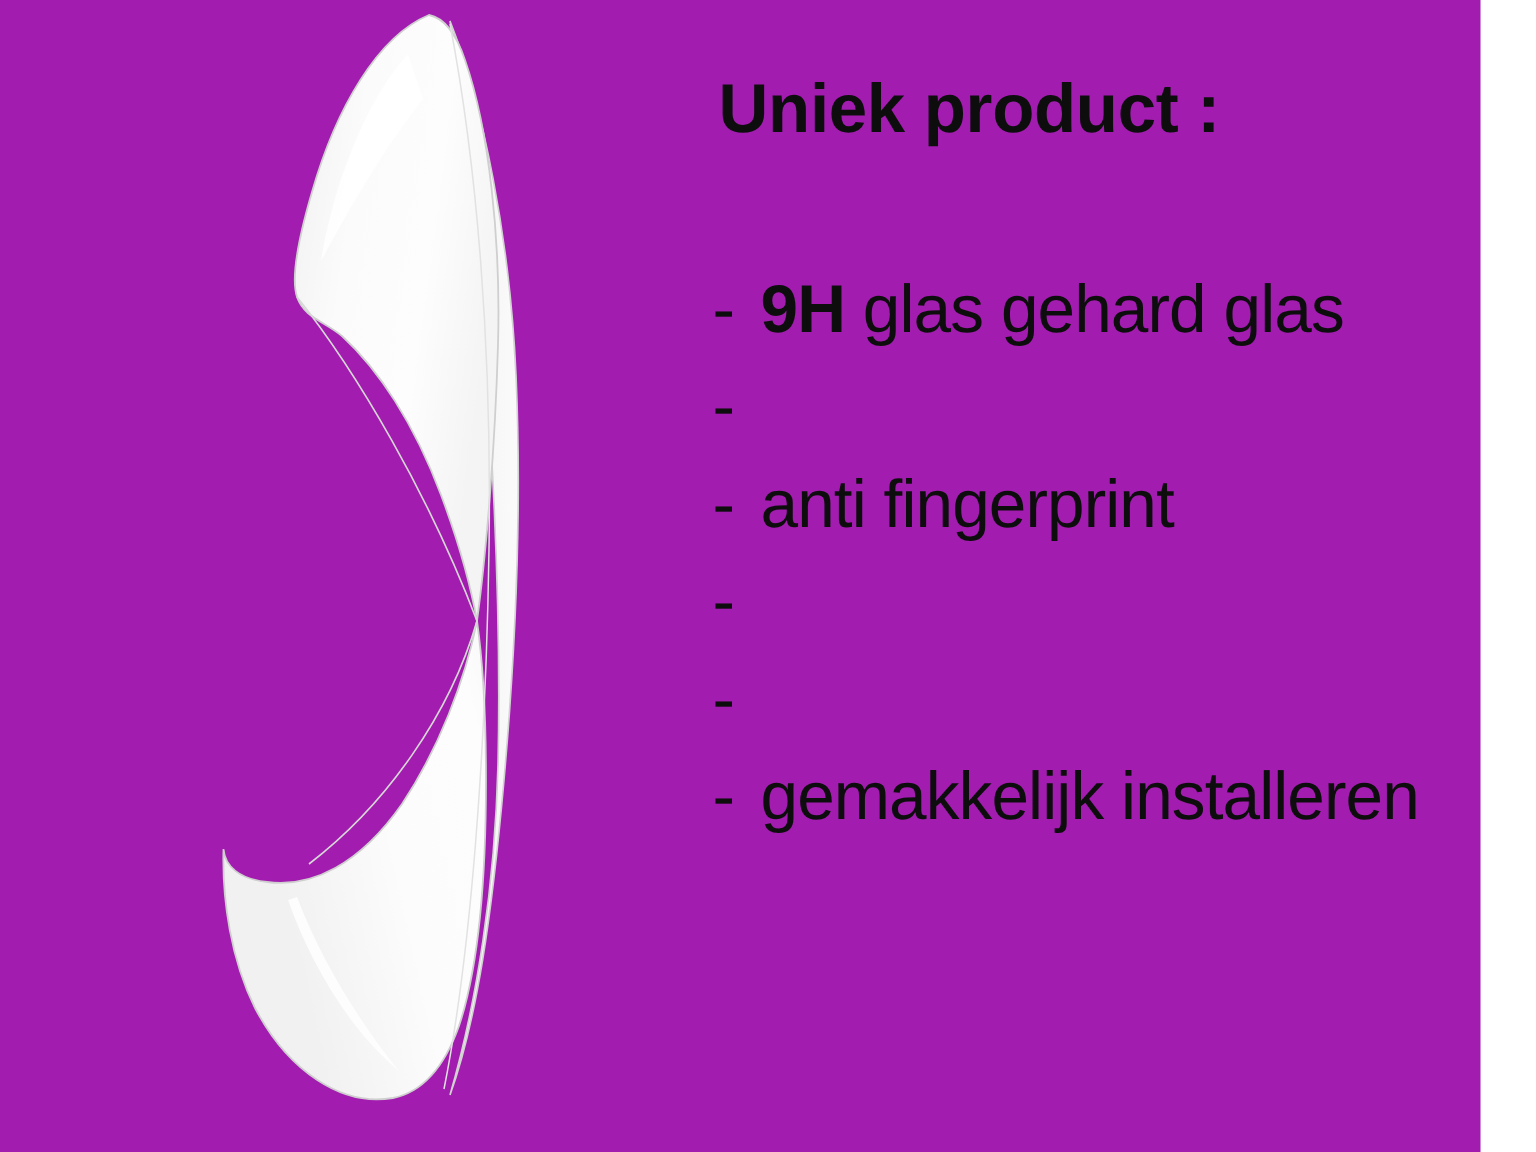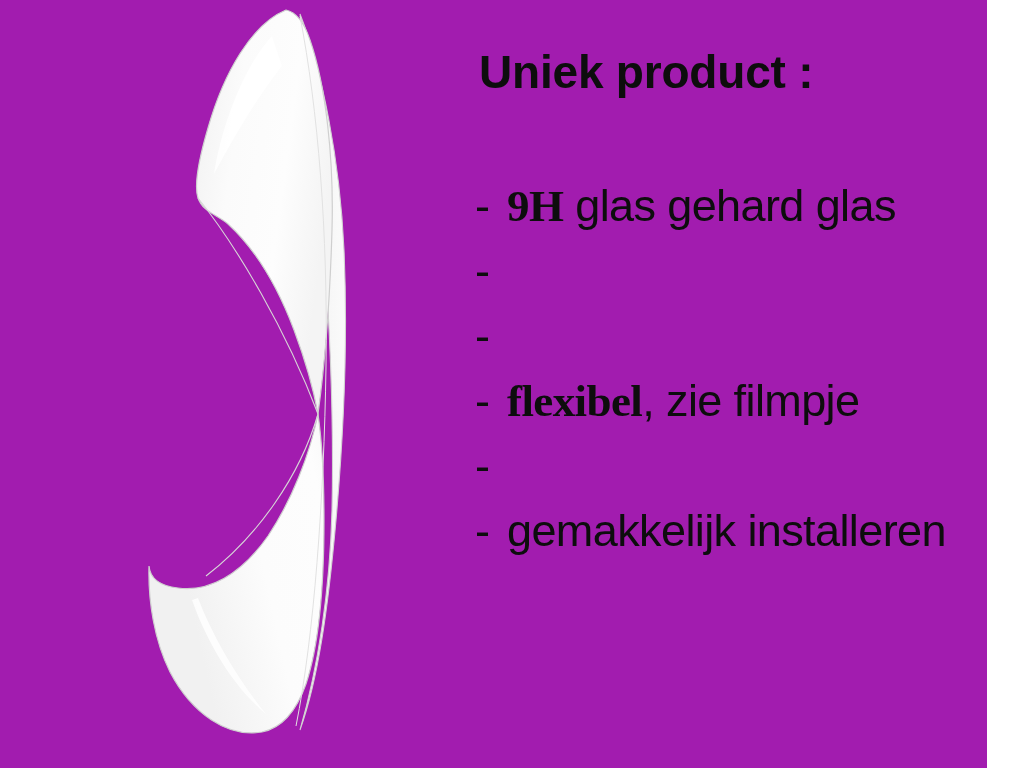--- a/index.html
+++ b/index.html
@@ -81,21 +81,20 @@
   .feature-text {
     position: absolute;
     left: 47px;
     top: 0;
     font-size: 45px;
     line-height: 56px;
     color: #0d0d0d;
   }
   .feature-text b {
     font-weight: bold;
-    font-family: Liberation Serif, serif;
   }
 </style>
 </head>
 <body>
 
 <div id="stage">
 
   <div id="product-figure">
     <svg viewBox="0 0 460 768" xmlns="http://www.w3.org/2000/svg">
       <defs>
@@ -166,25 +165,25 @@
         <span class="feature-dash">-</span>
         <span class="feature-text"><b>9H</b><span> glas gehard glas</span></span>
       </li>
 
       <li class="feature-item">
         <span class="feature-dash">-</span>
       </li>
 
       <li class="feature-item">
         <span class="feature-dash">-</span>
+        <span class="feature-text"><span>anti fingerprint</span></span>
       </li>
 
       <li class="feature-item">
         <span class="feature-dash">-</span>
-        <span class="feature-text"><b>flexibel</b><span>, zie filmpje</span></span>
       </li>
 
       <li class="feature-item">
         <span class="feature-dash">-</span>
       </li>
 
       <li class="feature-item">
         <span class="feature-dash">-</span>
         <span class="feature-text"><span>gemakkelijk installeren</span></span>
       </li>

